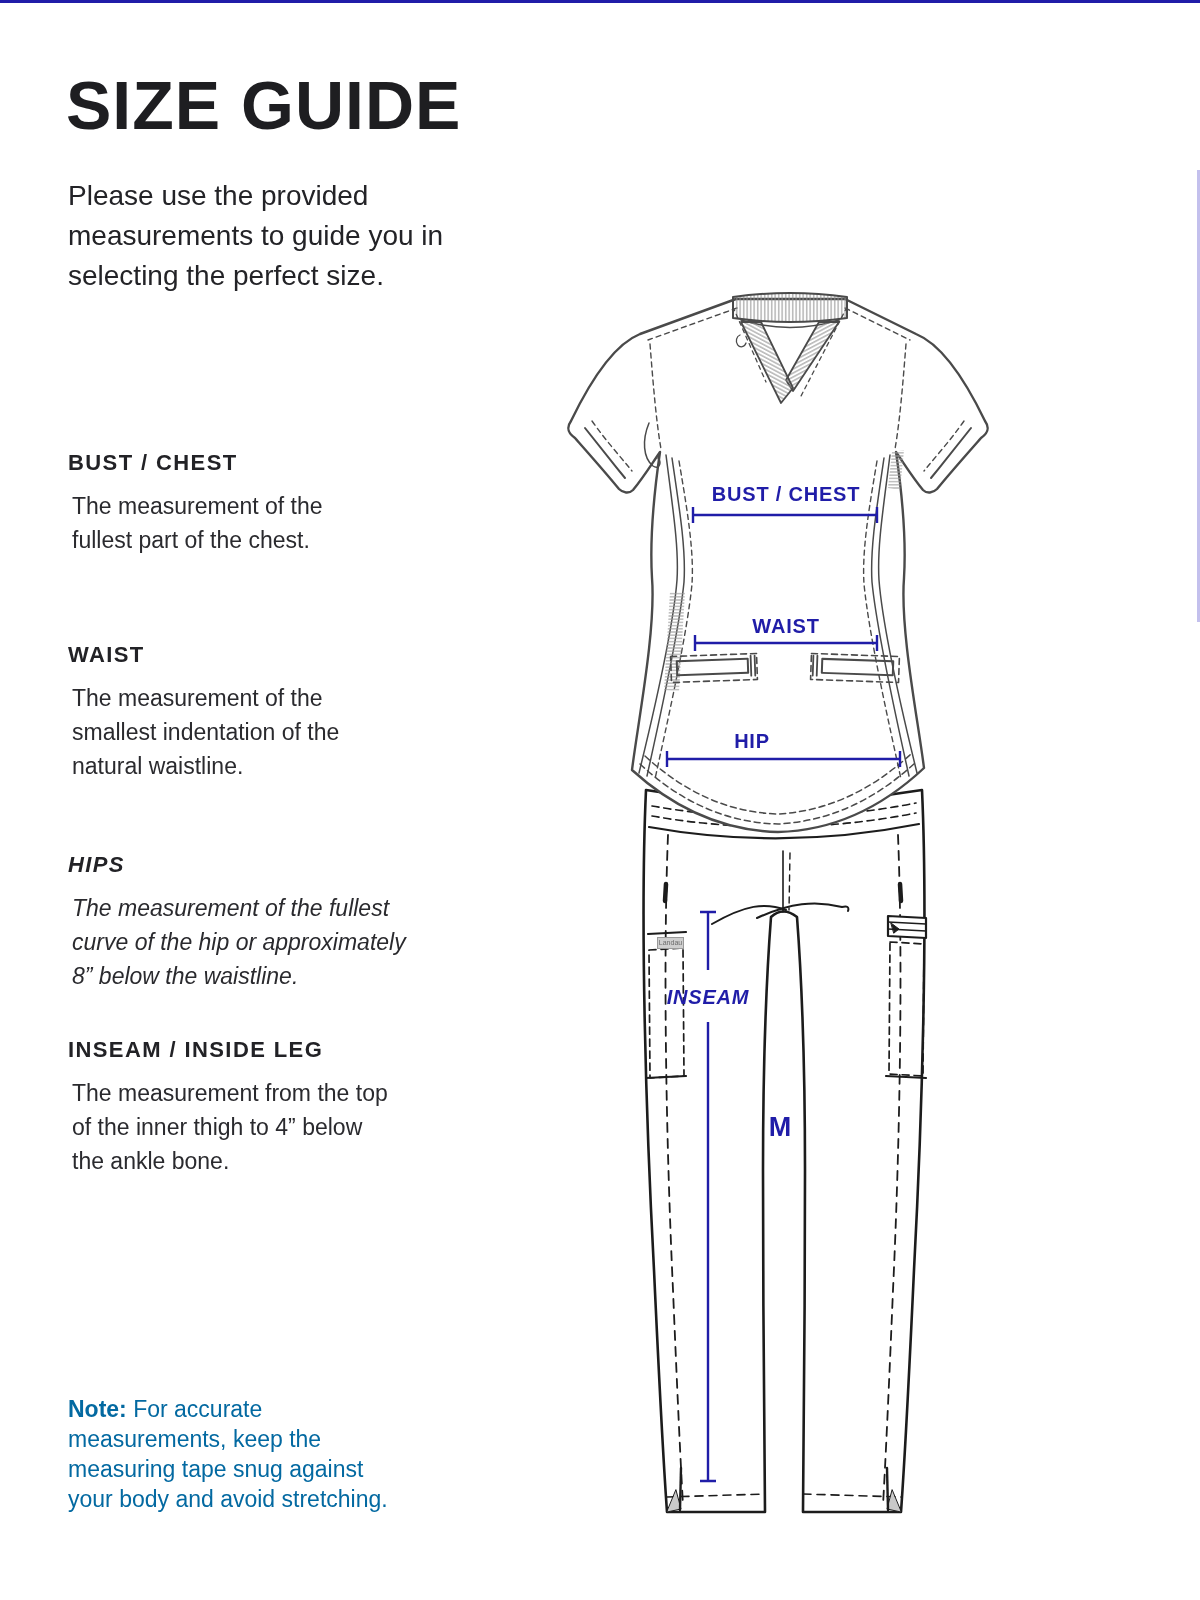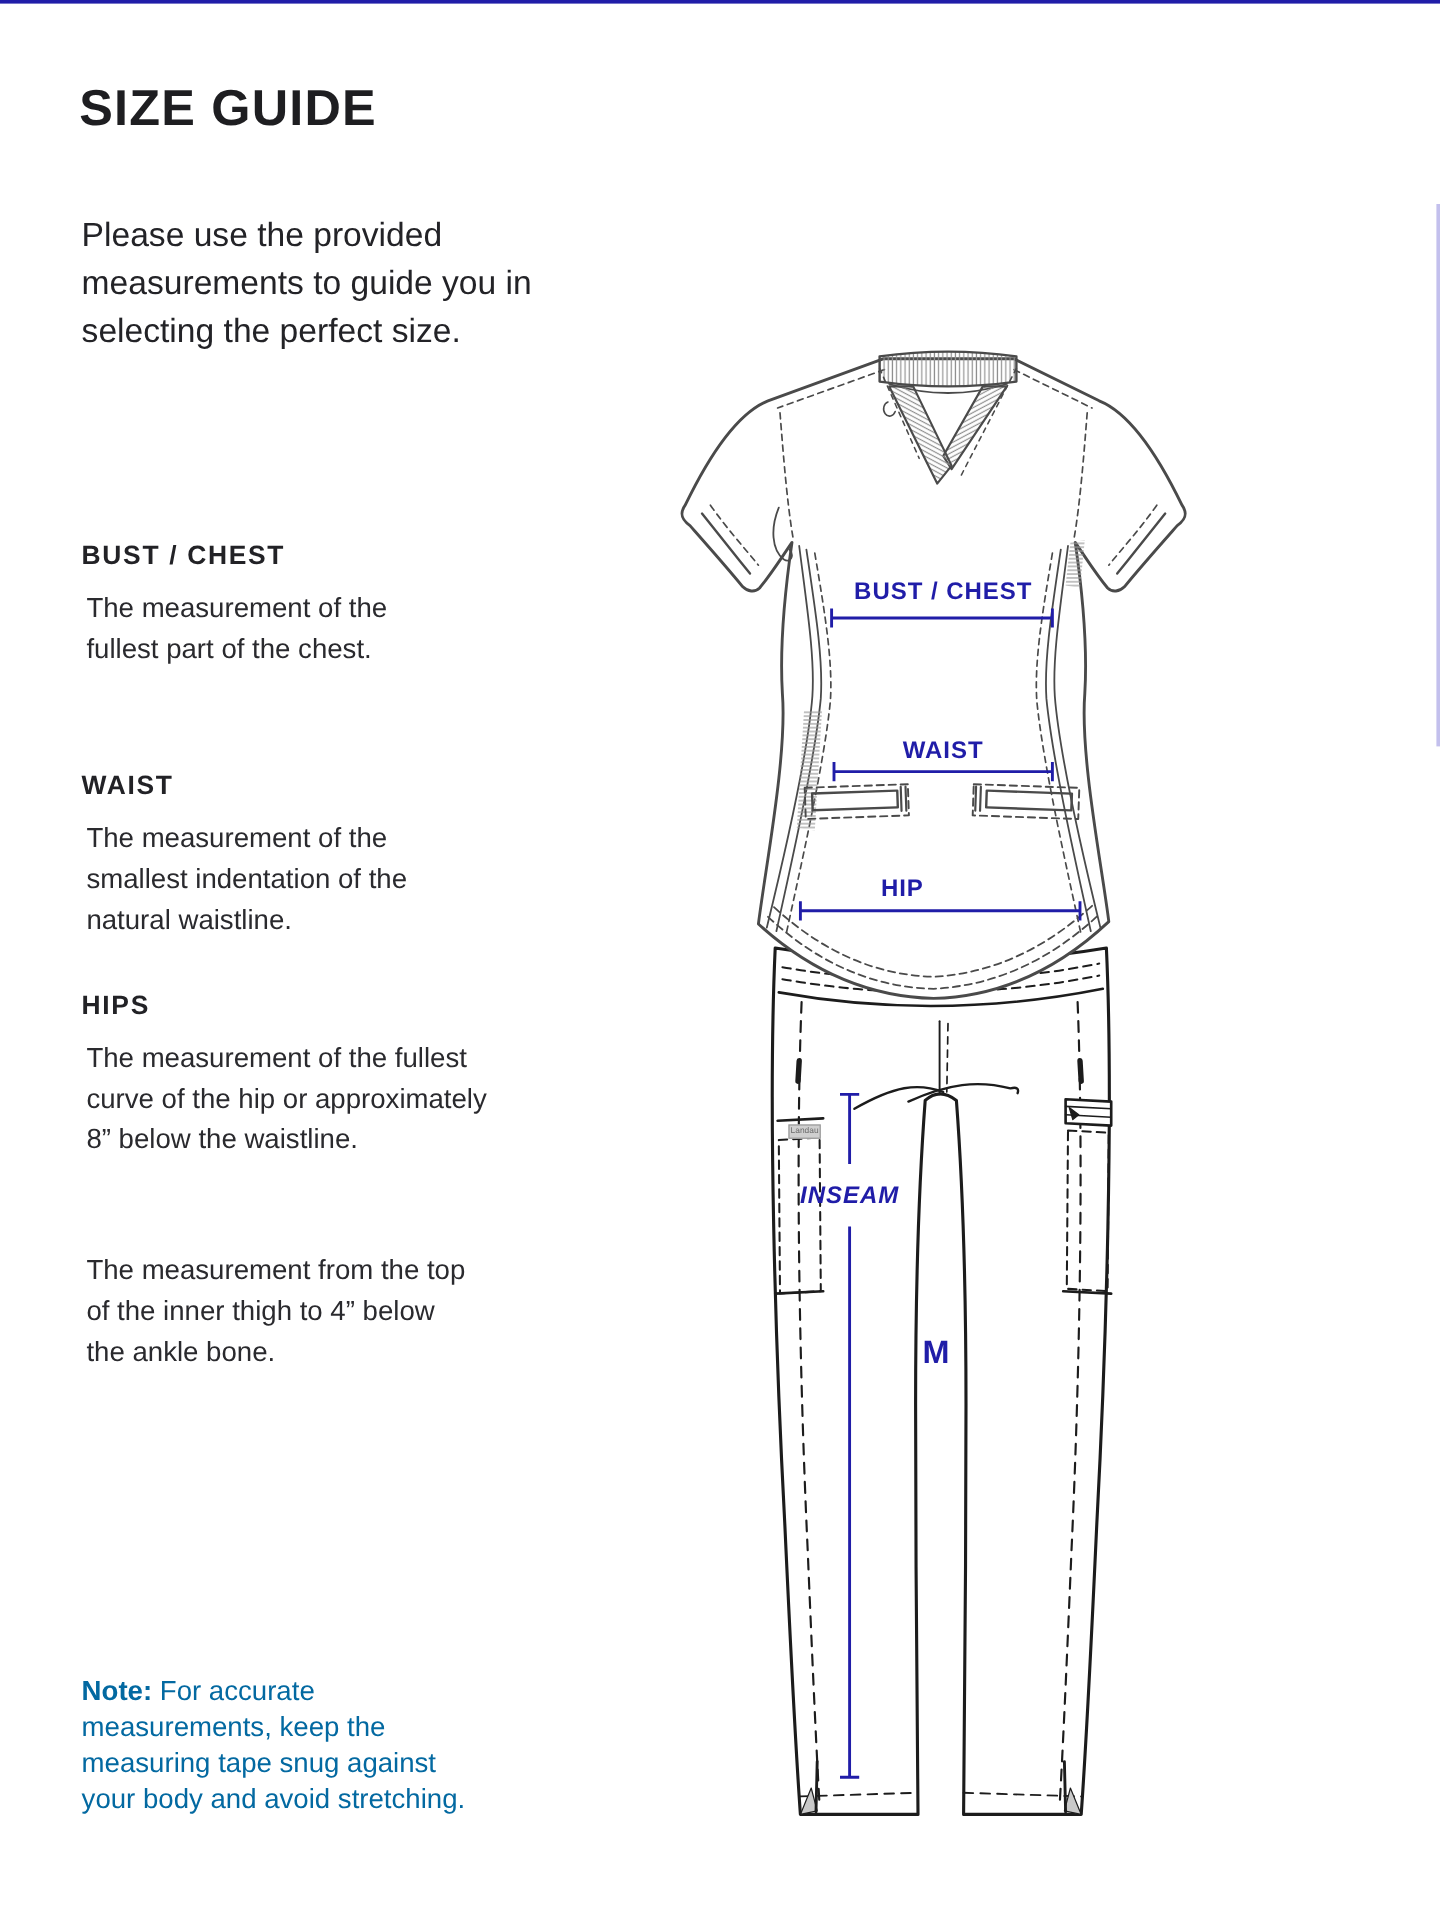--- a/index.html
+++ b/index.html
@@ -4,36 +4,36 @@
 <style>
   html,body{margin:0;padding:0;}
   body{
     width:1200px;height:1600px;position:relative;background:#ffffff;overflow:hidden;
     font-family:"Liberation Sans","DejaVu Sans",sans-serif;color:#212125;
   }
   .top-border{position:absolute;left:0;top:0;width:1200px;height:3px;background:var(--accent,#1d12c2);}
   .right-strip{position:absolute;right:0;top:170px;width:3px;height:452px;background:#b9b5ea;opacity:.85;}
   .page-title{
     position:absolute;left:66px;top:66px;margin:0;
-    font-size:42px;font-weight:700;letter-spacing:1px;color:#1e1e21;
+    font-size:68px;font-weight:700;letter-spacing:1px;color:#1e1e21;
   }
   .intro{
     position:absolute;left:68px;top:176px;margin:0;
     font-size:28px;line-height:40px;color:#232327;white-space:pre-line;
   }
   .section{position:absolute;left:68px;}
   .section h2{
     margin:0 0 13px 0;font-size:22px;font-weight:700;letter-spacing:1.4px;color:#222226;
   }
   .section .body{
     margin:4px;font-size:23px;line-height:34px;color:#2a2a2e;white-space:pre-line;
   }
   .sec-bust{top:450px;}
   .sec-waist{top:642px;}
-  .sec-hips{top:825px;}
+  .sec-hips{top:852px;font-style:italic;}
   .sec-inseam{top:1037px;}
   .note{position:absolute;left:68px;top:1394px;margin:0;font-size:23px;line-height:30px;color:#0369a1;}
   .note .note-label{font-weight:700;}
   .note .note-text{white-space:pre-line;}
   .diagram-svg{position:absolute;left:0;top:0;}
   .blabel{
     position:absolute;transform:translate(-50%,-50%);
     color:var(--accent,#201da8);font-weight:700;font-size:20px;letter-spacing:0.8px;white-space:nowrap;
   }
   .blabel.size-m{font-size:27px;letter-spacing:0;}
@@ -65,20 +65,21 @@
 smallest indentation of the
 natural waistline.</p>
 </div>
 <div class="section sec-hips">
   <h2>HIPS</h2>
   <p class="body">The measurement of the fullest
 curve of the hip or approximately
 8” below the waistline.</p>
 </div>
 <div class="section sec-inseam">
+  <h2>INSEAM / INSIDE LEG</h2>
   <p class="body">The measurement from the top
 of the inner thigh to 4” below
 the ankle bone.</p>
 </div>
 
 <p class="note"><span class="note-label">Note:</span> <span class="note-text">For accurate
 measurements, keep the
 measuring tape snug against
 your body and avoid stretching.</span></p>
 

